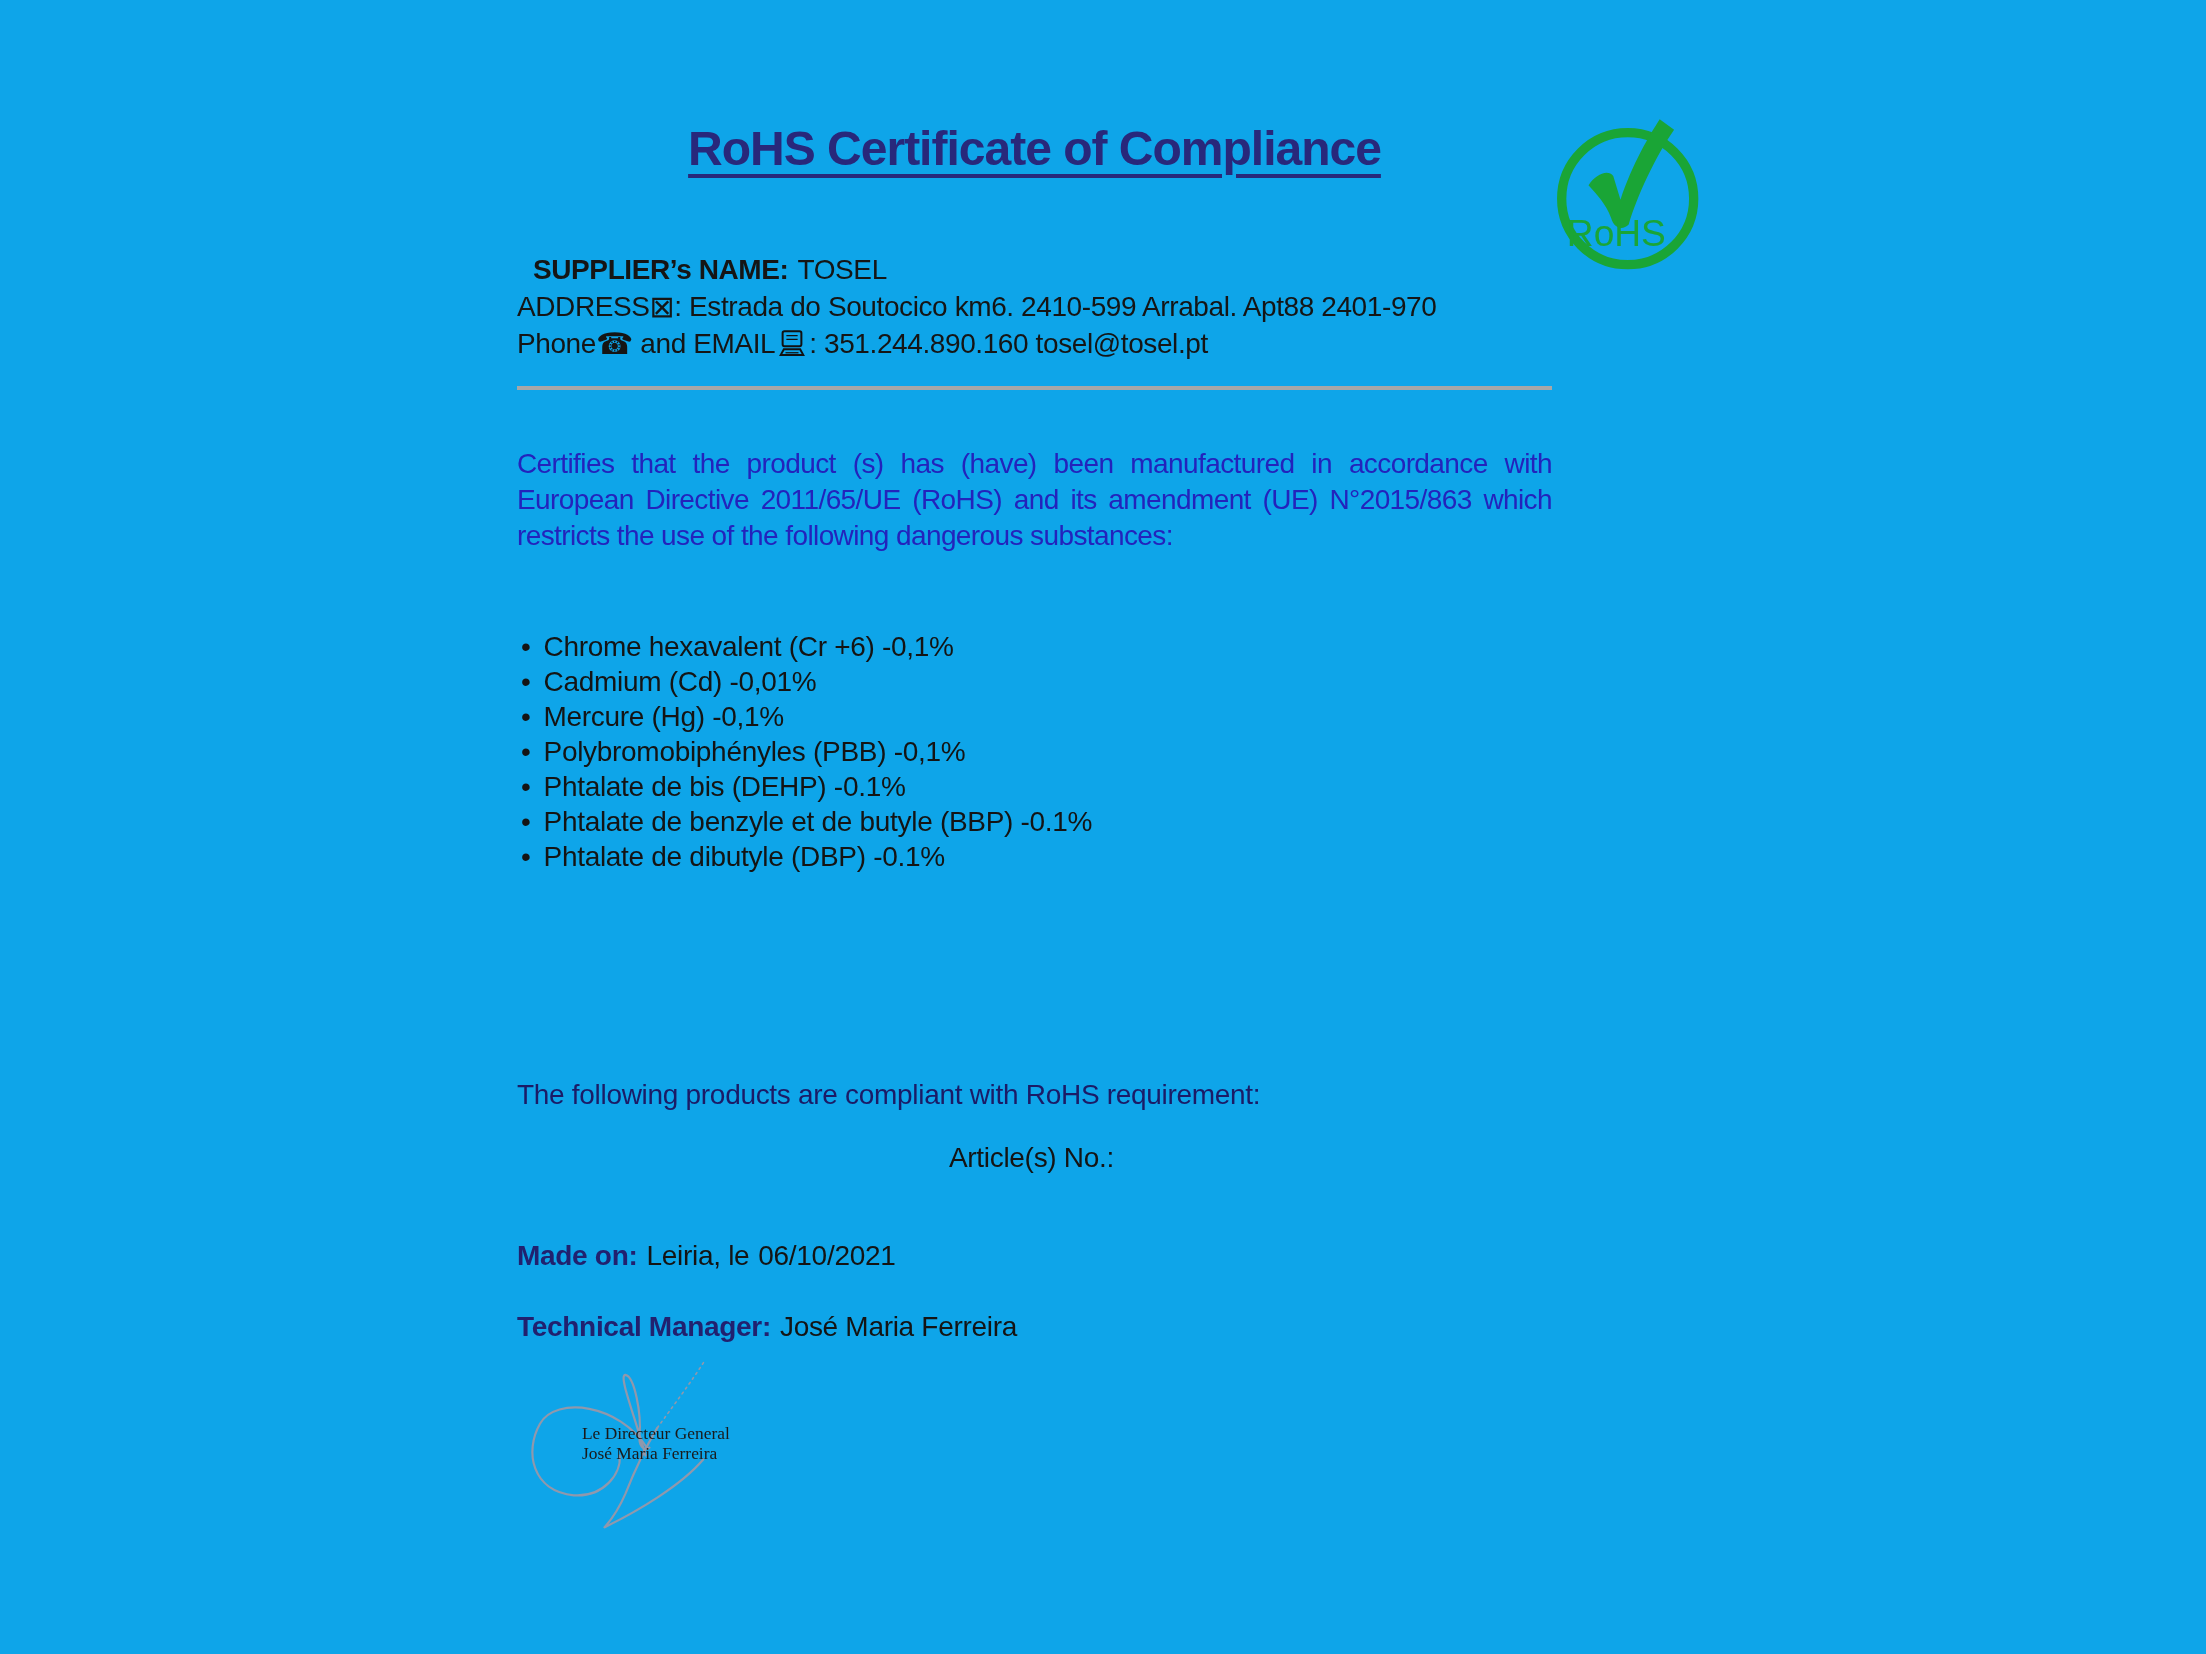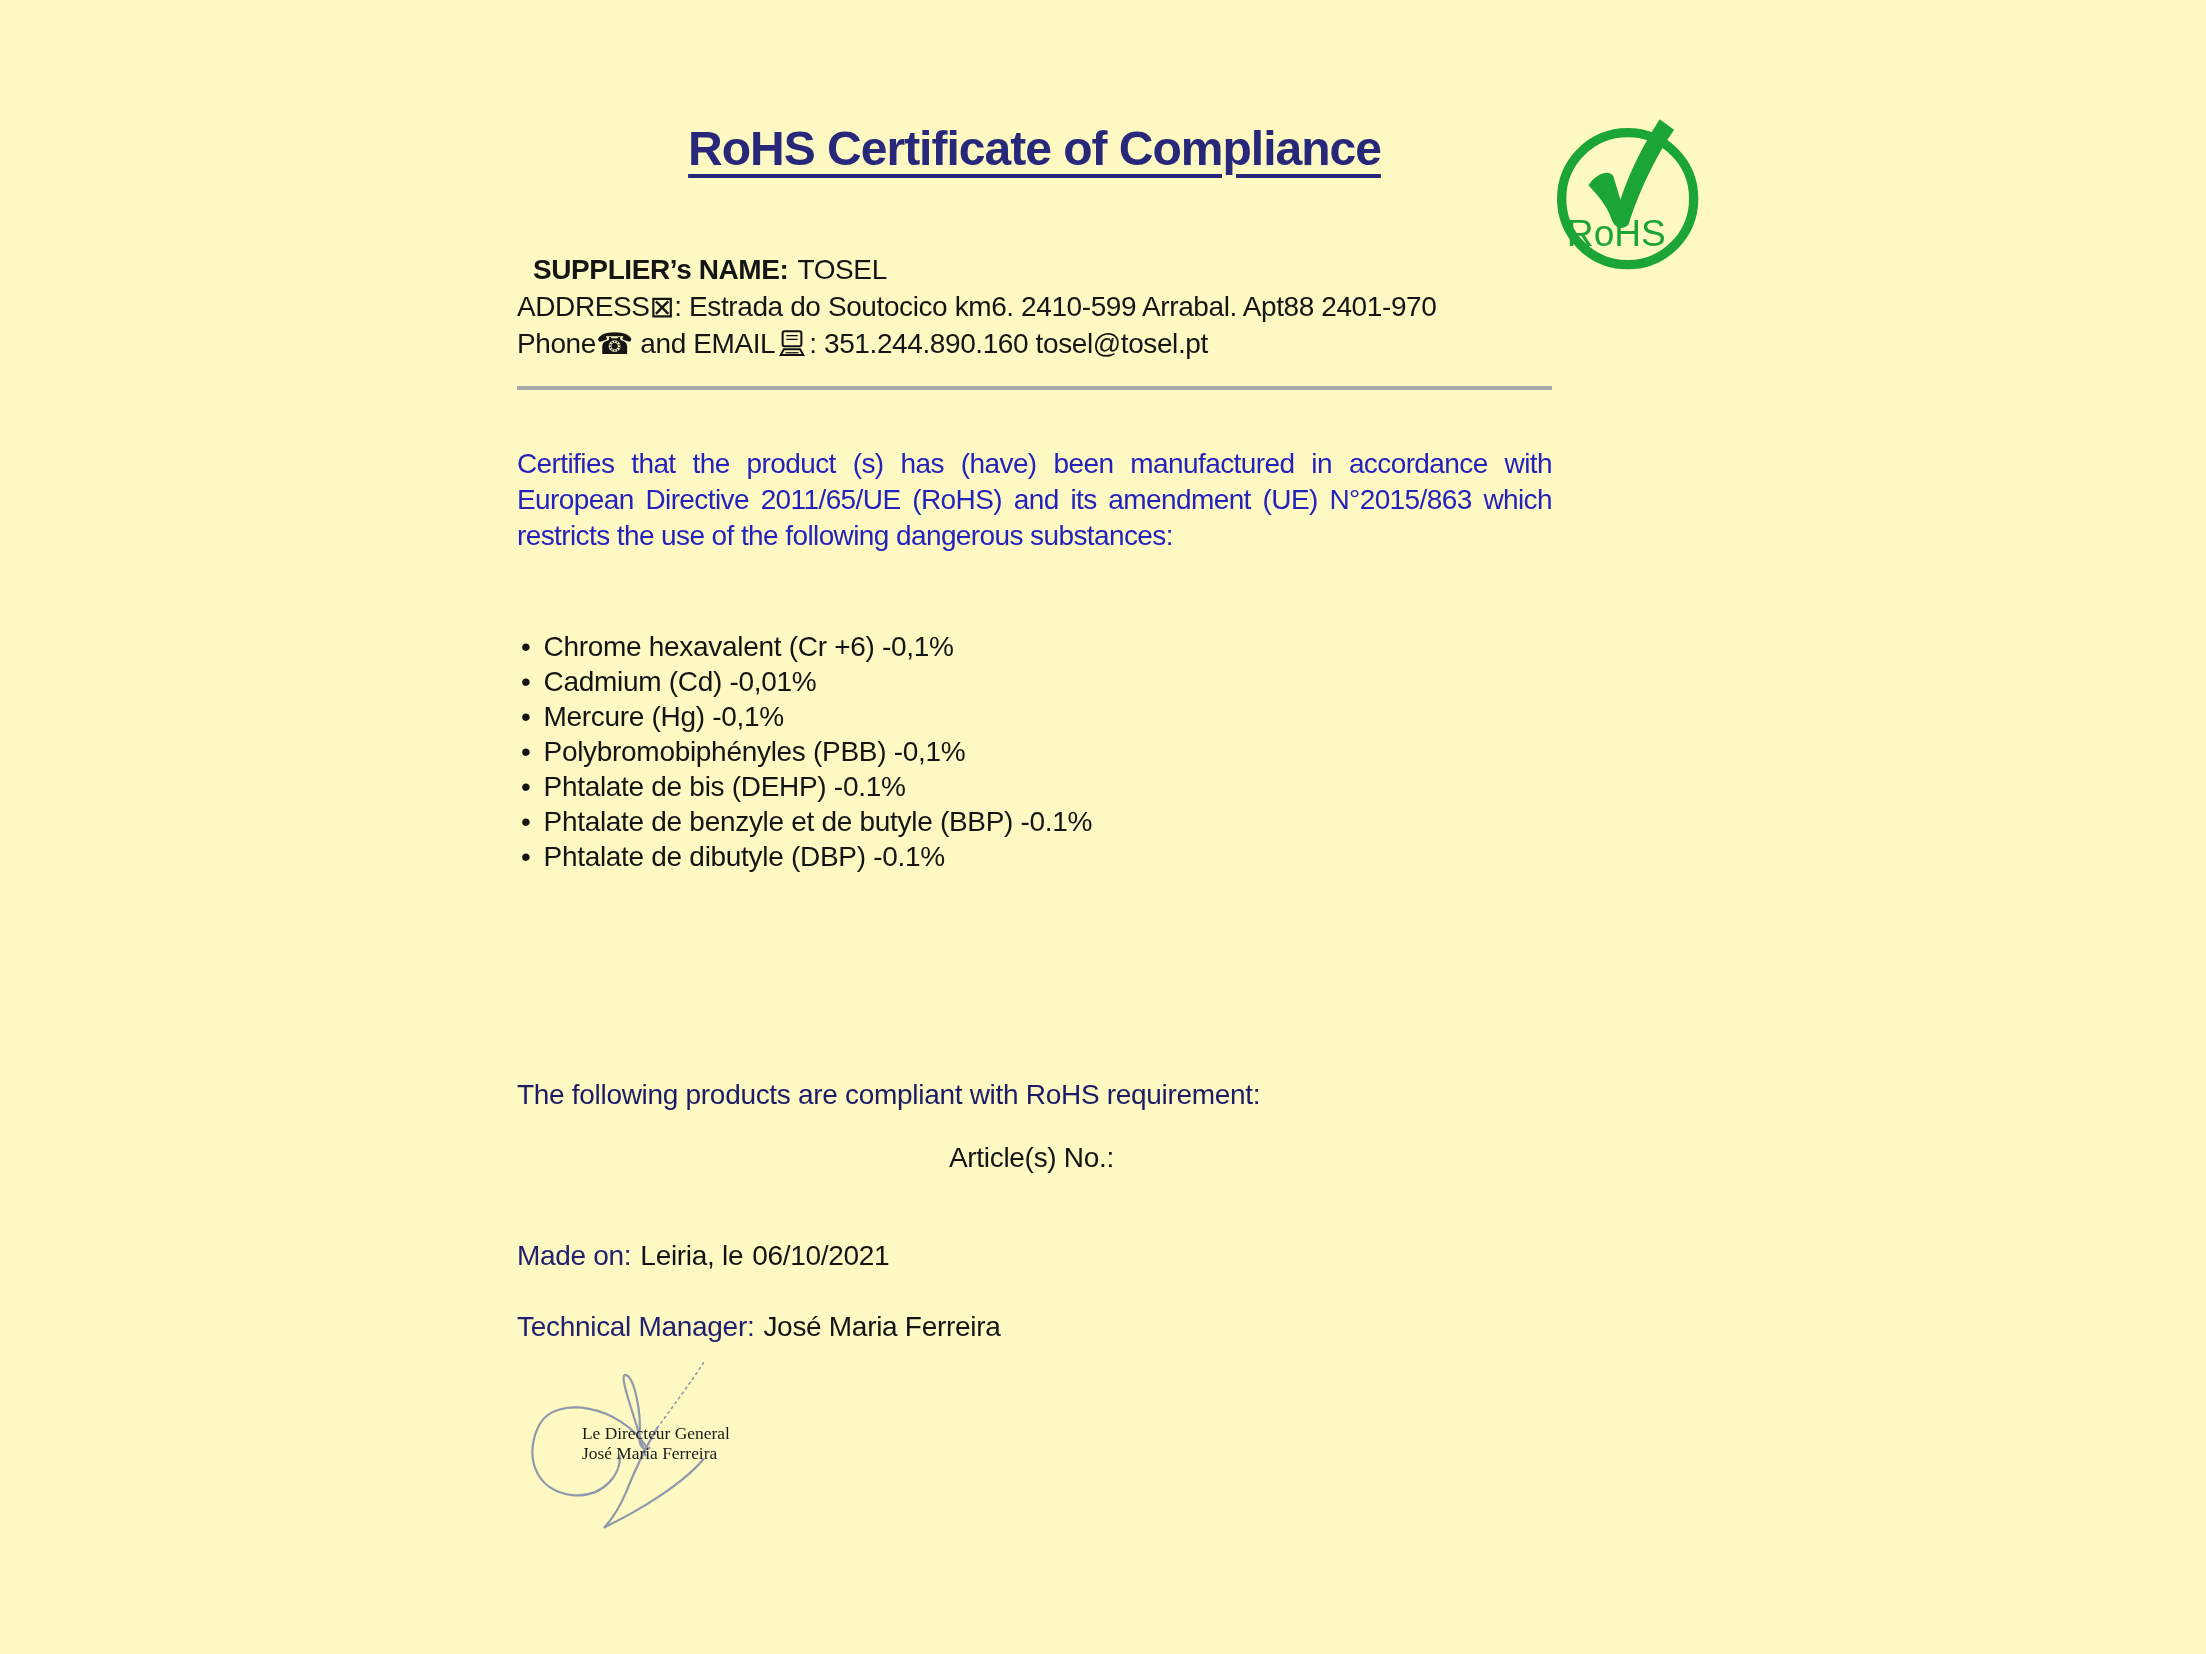--- a/index.html
+++ b/index.html
@@ -1,19 +1,19 @@
 <!DOCTYPE html>
 <html style="--navy: #28287B; --blue: #2323BC; --section_navy: #1B1B66; --label_navy: #21216F; --green: #1AA536; --rule_gray: #A7A7A7; --ink: #111111; --signature_stroke: #9098AC;"><head>
 <meta charset="utf-8">
 <style>
   html,body{margin:0;padding:0;background:#ffffff;}
   .page{
     position:relative;
     width:2207px;height:1655px;
-    background:#fef9c3;
+    background:#0ea5e9;
     font-family:"Liberation Sans", sans-serif;
     color:var(--ink,#111111);
     overflow:hidden;
   }
   
   .title{
     position:absolute;left:517px;top:121px;width:1035px;
     text-align:center;
     font-size:48px;font-weight:bold;letter-spacing:-1px;
     color:var(--navy,#28287B);
@@ -58,21 +58,21 @@
     position:absolute;left:517px;top:1142px;width:597px;
     font-size:28px;color:#141414;letter-spacing:-0.3px;text-align:right;
   }
   
   .made-on,.manager{
     position:absolute;left:517px;width:896px;
     font-size:28px;letter-spacing:-0.3px;color:#141414;
   }
   .made-on{top:1240px;}
   .manager{top:1311px;}
-  .navy-label{font-weight:normal;color:var(--label_navy,#21216F);}
+  .navy-label{font-weight:bold;color:var(--label_navy,#21216F);}
   .italic{}
   
   .sig-scribble{position:absolute;left:498px;top:1356px;width:289px;height:204px;}
   .sig-text{
     position:absolute;left:582px;top:1423px;
     font-family:"Liberation Serif", serif;
     font-size:17.4px;line-height:20px;color:#1a1a1a;
   }
 </style>
 </head>

